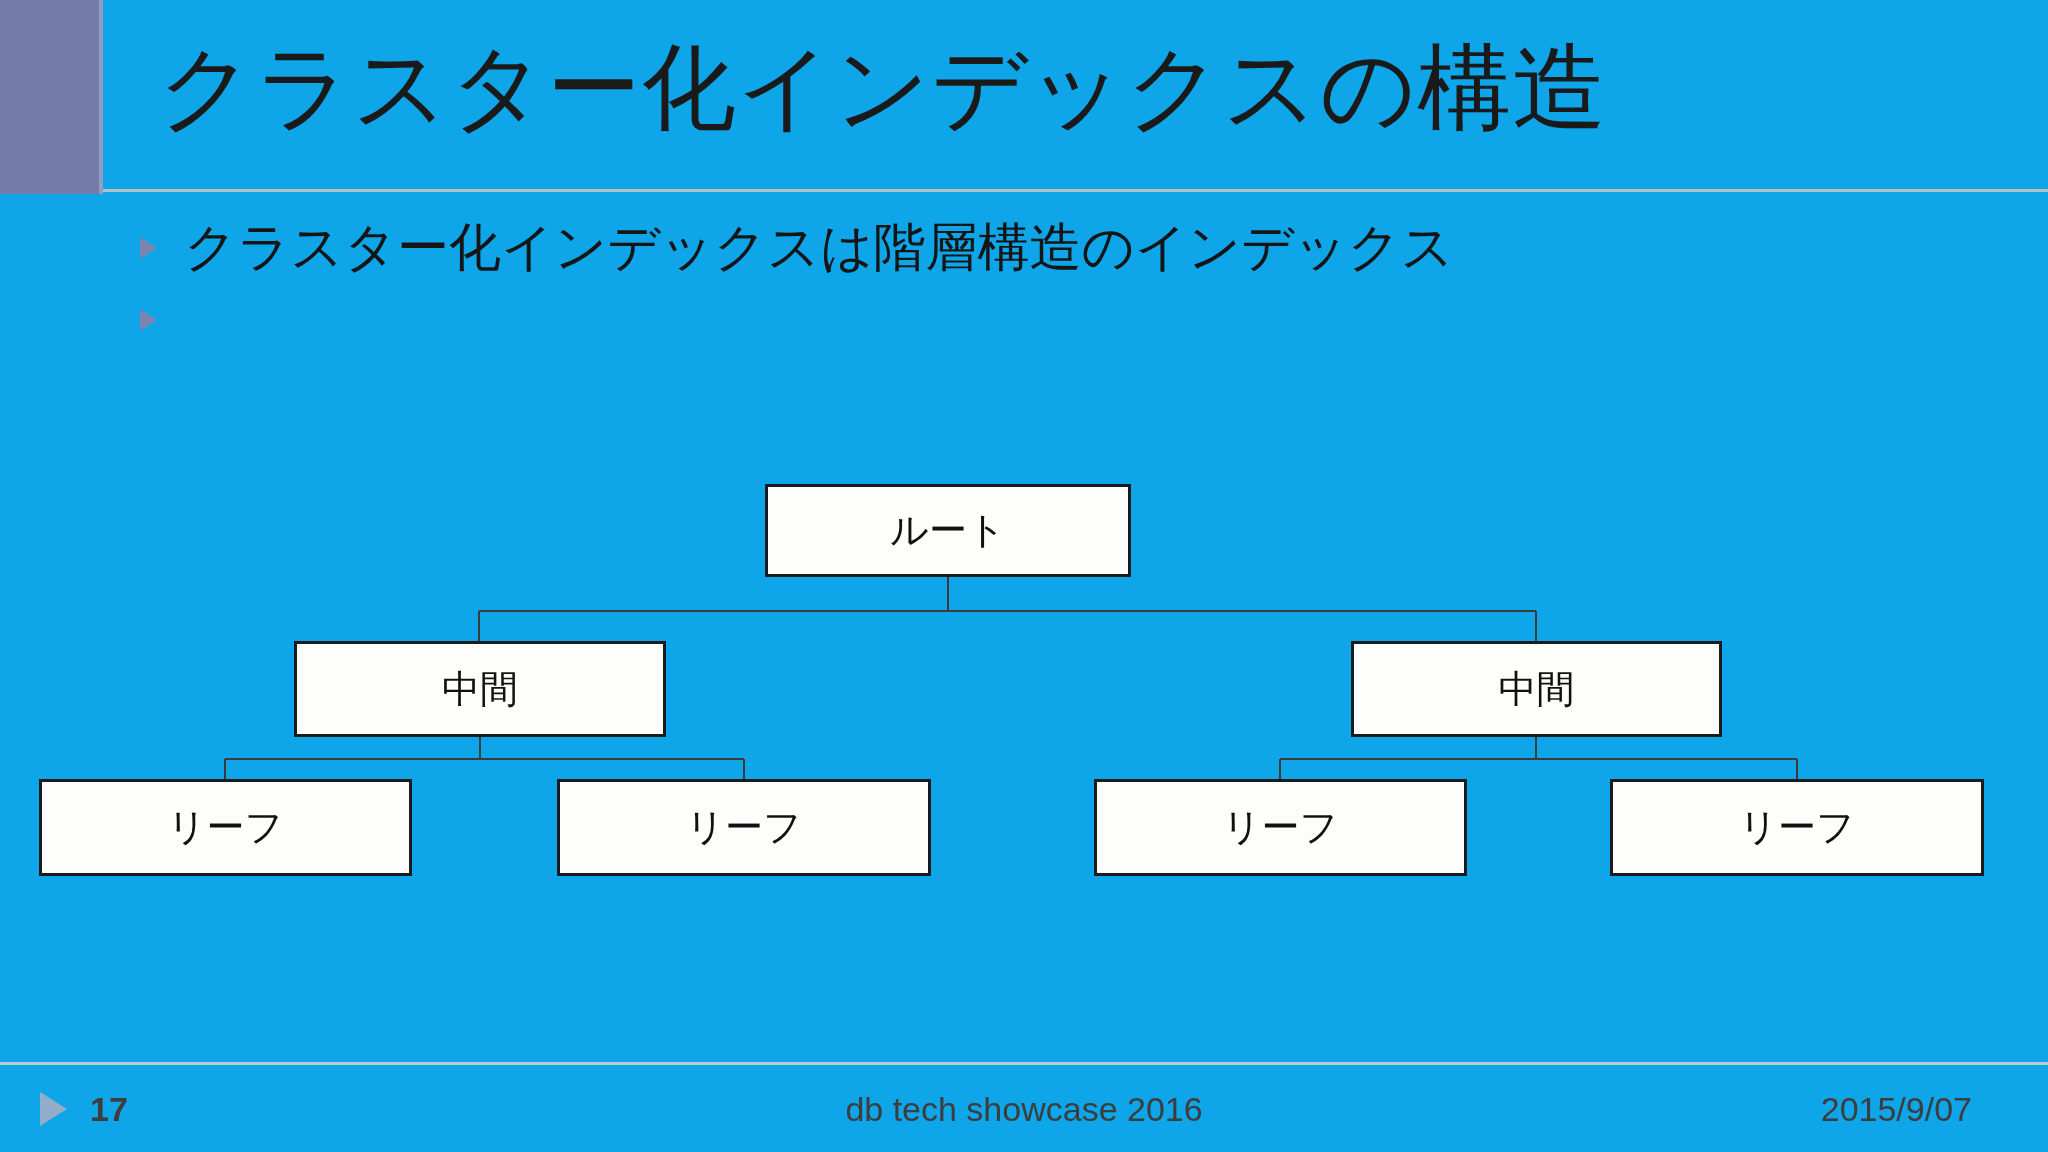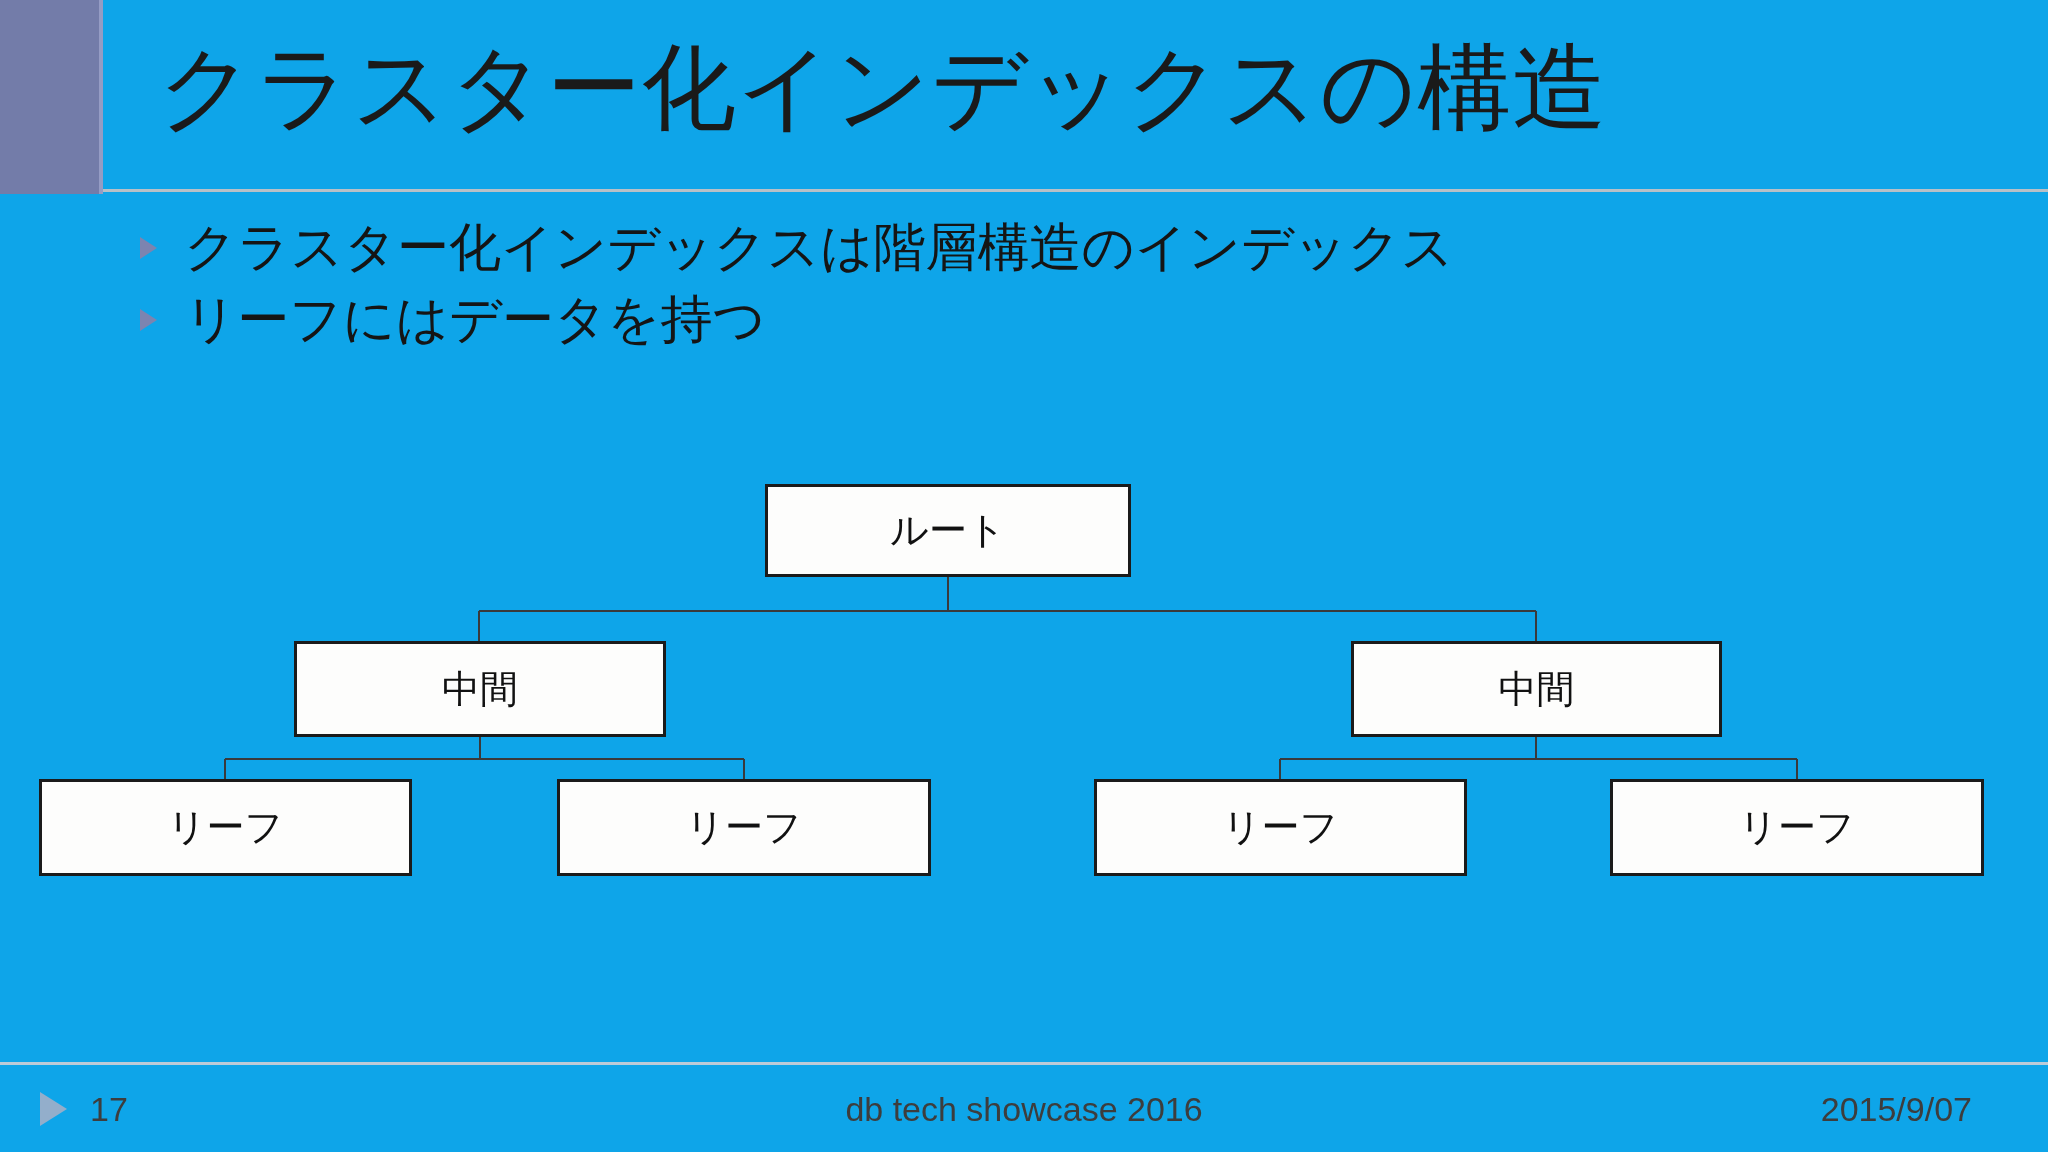--- a/index.html
+++ b/index.html
@@ -123,21 +123,21 @@
     width: 0; height: 0;
     border-left: 27px solid #93AECB;
     border-top: 17px solid transparent;
     border-bottom: 17px solid transparent;
     z-index: 2;
   }
   .footer-page {
     position: absolute;
     left: 90px; top: 1090px;
     font-size: 34px;
-    font-weight: 400;
+    font-weight: 700;
     color: #3D3D3D;
     z-index: 2;
   }
   .footer-event {
     position: absolute;
     left: 0; top: 1090px;
     width: 2048px;
     text-align: center;
     font-size: 34px;
     font-weight: 300;
@@ -162,21 +162,20 @@
   <h1 class="slide-title">クラスター化インデックスの構造</h1>
   <div class="title-rule"></div>
 
   <ul class="bullets">
     <li class="bullet-row">
       <span class="bullet-marker"></span>
       <span class="bullet-text">クラスター化インデックスは階層構造のインデックス</span>
     </li>
     <li class="bullet-row">
       <span class="bullet-marker"></span>
-      <span class="bullet-text">リーフにはデータを持つ</span>
     </li>
   </ul>
 
   <div class="diagram">
     <svg class="connector-svg" viewBox="0 0 2048 1152" xmlns="http://www.w3.org/2000/svg">
       <path d="M941,577 L941,611 M472,611 L1529,611 M472,611 L472,641 M1529,611 L1529,641" stroke="#3A3A3A" stroke-width="2" fill="none"></path>
       <path d="M473,737 L473,759 M218,759 L737,759 M218,759 L218,779 M737,759 L737,779" stroke="#3A3A3A" stroke-width="2" fill="none"></path>
       <path d="M1529,737 L1529,759 M1273,759 L1790,759 M1273,759 L1273,779 M1790,759 L1790,779" stroke="#3A3A3A" stroke-width="2" fill="none"></path>
     </svg>
 

